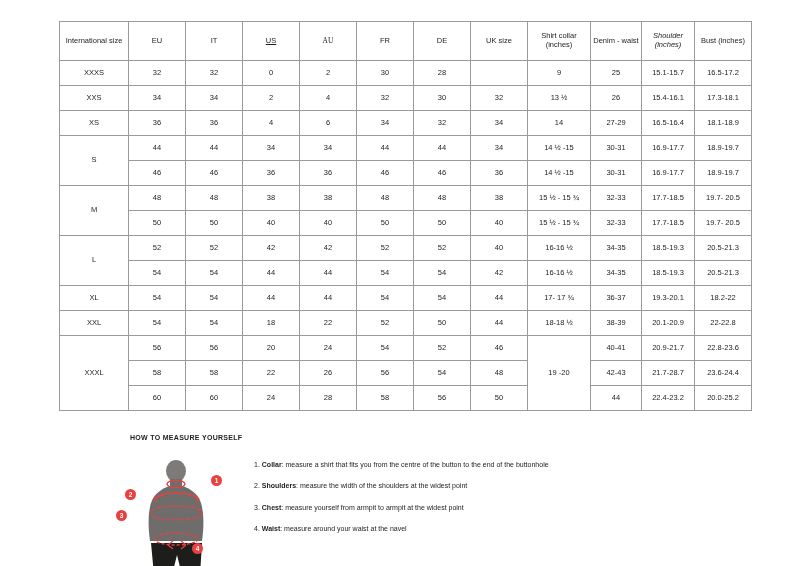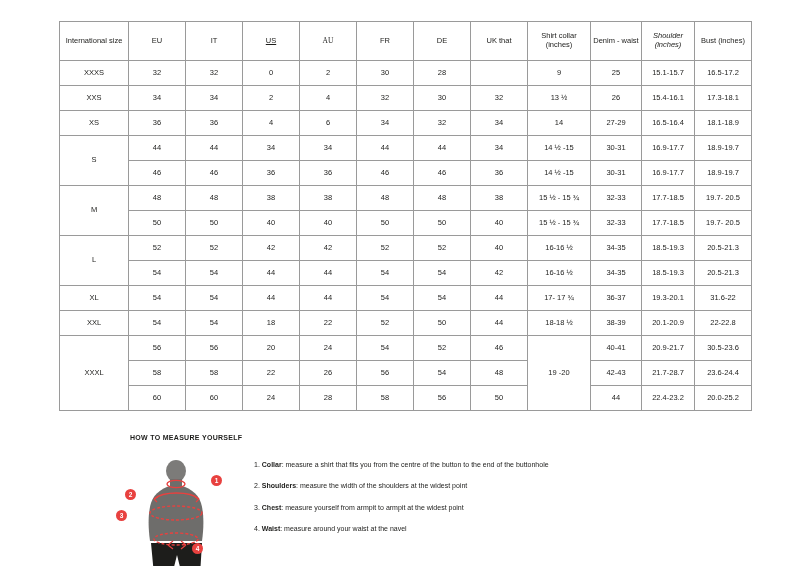--- a/index.html
+++ b/index.html
@@ -114,21 +114,21 @@
   <table class="size-table">
     <thead>
       <tr>
         <th class="col-intl">International size</th>
         <th class="col-eu">EU</th>
         <th class="col-it">IT</th>
         <th class="col-us">US</th>
         <th class="col-au">AU</th>
         <th class="col-fr">FR</th>
         <th class="col-de">DE</th>
-        <th class="col-uk">UK that</th>
+        <th class="col-uk">UK size</th>
         <th class="col-collar">Shirt collar (inches)</th>
         <th class="col-denim">Denim - waist</th>
         <th class="col-shoulder">Shoulder (inches)</th>
         <th class="col-bust">Bust (inches)</th>
       </tr>
     </thead>
     <tbody id="table-body">
         <tr>
           <td>XXXS</td>
           <td>32</td>
@@ -257,21 +257,21 @@
           <td>54</td>
           <td>54</td>
           <td>44</td>
           <td>44</td>
           <td>54</td>
           <td>54</td>
           <td>44</td>
           <td>17- 17 ¾</td>
           <td>36-37</td>
           <td>19.3-20.1</td>
-          <td>31.6-22</td>
+          <td>18.2-22</td>
         </tr>
         <tr>
           <td>XXL</td>
           <td>54</td>
           <td>54</td>
           <td>18</td>
           <td>22</td>
           <td>52</td>
           <td>50</td>
           <td>44</td>
@@ -285,21 +285,21 @@
           <td>56</td>
           <td>56</td>
           <td>20</td>
           <td>24</td>
           <td>54</td>
           <td>52</td>
           <td>46</td>
           <td rowspan="3">19 -20</td>
           <td>40-41</td>
           <td>20.9-21.7</td>
-          <td>30.5-23.6</td>
+          <td>22.8-23.6</td>
         </tr>
         <tr>
           <td>58</td>
           <td>58</td>
           <td>22</td>
           <td>26</td>
           <td>56</td>
           <td>54</td>
           <td>48</td>
           <td>42-43</td>

